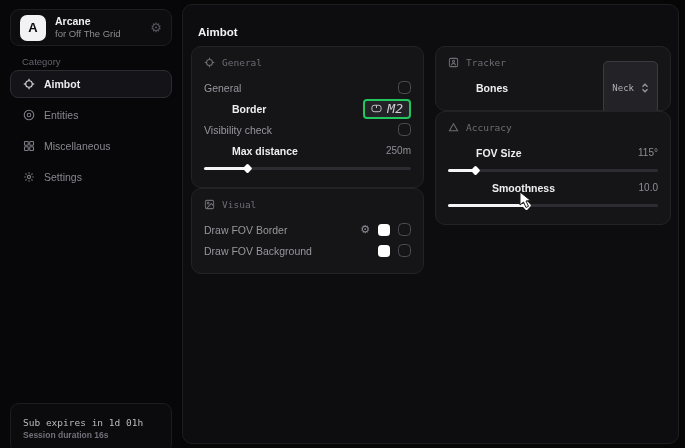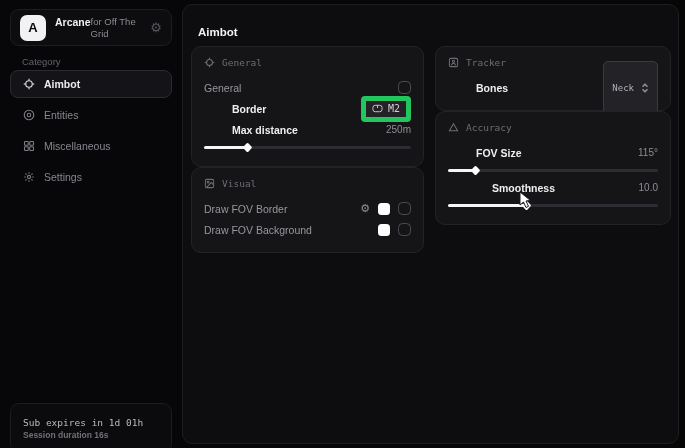--- a/index.html
+++ b/index.html
@@ -7,21 +7,21 @@
     font-family:"Liberation Sans",sans-serif;overflow:hidden;color:#e8e8ea;
     -webkit-font-smoothing:antialiased;}
   
   .sidebar{position:absolute;left:0;top:0;width:180px;height:448px;background:#07070a;}
   .logo-card{position:absolute;left:10px;top:9px;width:162px;height:37px;
     background:#0d0d10;border:1px solid #1e1e22;border-radius:9px;
     display:flex;align-items:center;padding:0 9px;box-sizing:border-box;gap:9px;}
   .logo-box{width:26px;height:26px;background:#f2f2f4;border-radius:7px;
     display:flex;align-items:center;justify-content:center;color:#0a0a0c;
     font-weight:bold;font-size:13px;}
-  .logo-texts{display:flex;flex-direction:row;line-height:1.25;flex:1;}
+  .logo-texts{display:flex;flex-direction:column;line-height:1.25;flex:1;}
   .logo-title{font-size:10.5px;font-weight:bold;color:#f0f0f2;}
   .logo-sub{font-size:9.5px;color:#8b8b92;}
   .gear{color:#55555c;font-size:13px;line-height:1;}
   .cat-label{position:absolute;left:22px;top:56px;font-size:9.5px;color:#62626a;}
   .nav{position:absolute;left:10px;top:70px;width:162px;display:flex;flex-direction:column;}
   .nav-item{display:flex;align-items:center;gap:9px;height:26px;padding:0 12px;
     border-radius:8px;font-size:10.5px;color:#87878e;border:1px solid transparent;margin-bottom:3px;}
   .nav-item svg{flex:0 0 auto;}
   .nav-item.active{background:#141418;border-color:#2b2b31;color:#ececef;font-weight:bold;}
   .nav-item.active svg{stroke:#d5d5da;}
@@ -41,23 +41,23 @@
     padding:10px 12px 12px;box-sizing:border-box;}
   .card-head{display:flex;align-items:center;gap:7px;margin-bottom:9px;}
   .card-head svg{stroke:#6c6c74;}
   .card-title{font-family:"DejaVu Sans Mono",monospace;font-size:9.5px;color:#6c6c74;}
   .row{display:flex;align-items:center;justify-content:space-between;height:21px;}
   .lbl{font-size:10.5px;color:#96969d;}
   .lbl.strong{color:#eeeef1;font-weight:bold;padding-left:28px;}
   .val{font-size:10px;color:#8e8e96;}
   .checkbox{width:13px;height:13px;border:1.5px solid #4c4c54;border-radius:4.5px;
     background:transparent;box-sizing:border-box;}
-  .kbd-badge{display:flex;align-items:center;gap:5px;background:#232327;border:5px solid #22c55e;
-    border-radius:4px;height:16px;padding:0 6px;font-size:10px;color:#cfcfd4;
-    font-family:"DejaVu Sans Mono",monospace;}
+  .kbd-badge{display:flex;align-items:center;gap:5px;background:#232327;border:2px solid #22c55e;
+    border-radius:4px;height:16px;padding:0 6px;font-size:13px;color:#cfcfd4;
+    font-family:"DejaVu Sans Mono",monospace;font-style:italic;}
   .slider{position:relative;height:3px;border-radius:2px;background:#2c2c32;margin-top:6px;margin-bottom:5px;}
   .slider .fill{position:absolute;left:0;top:0;height:3px;border-radius:2px;background:#f5f5f7;}
   .slider .thumb{position:absolute;top:-2.5px;right:-4px;width:7px;height:7px;background:#ffffff;
     transform:rotate(45deg);border-radius:1.5px;}
   .ctrl-group{display:flex;align-items:center;gap:8px;}
   .swatch{width:12px;height:12px;background:#ffffff;border-radius:3.5px;}
   .mini-gear{color:#8e8e96;font-size:11px;line-height:1;}
   .select-btn{display:flex;align-items:center;gap:7px;background:#222227;border:1px solid #3a3a41;
     border-radius:5px;height:19px;padding:16px 8px;font-family:"DejaVu Sans Mono",monospace;
     font-size:9px;color:#aeaeb5;}
@@ -148,20 +148,24 @@
           <span class="lbl strong">Border</span>
           <div class="kbd-badge">
             <svg width="11" height="9" viewBox="0 0 24 18" fill="none" stroke="#cfcfd4" stroke-width="2">
               <rect x="2" y="2" width="20" height="14" rx="5"></rect>
                 <line x1="12" y1="2" x2="12" y2="8"></line>
             </svg>
             <span>M2</span>
           </div>
         </div>
         <div class="row">
+          <span class="lbl">Visibility check</span>
+          <div class="checkbox"></div>
+        </div>
+        <div class="row">
           <span class="lbl strong">Max distance</span>
           <span class="val">250m</span>
         </div>
         <div class="slider">
           <div class="fill" style="width: 21%;">
             <div class="thumb"></div>
           </div>
         </div>
       </div>
 

